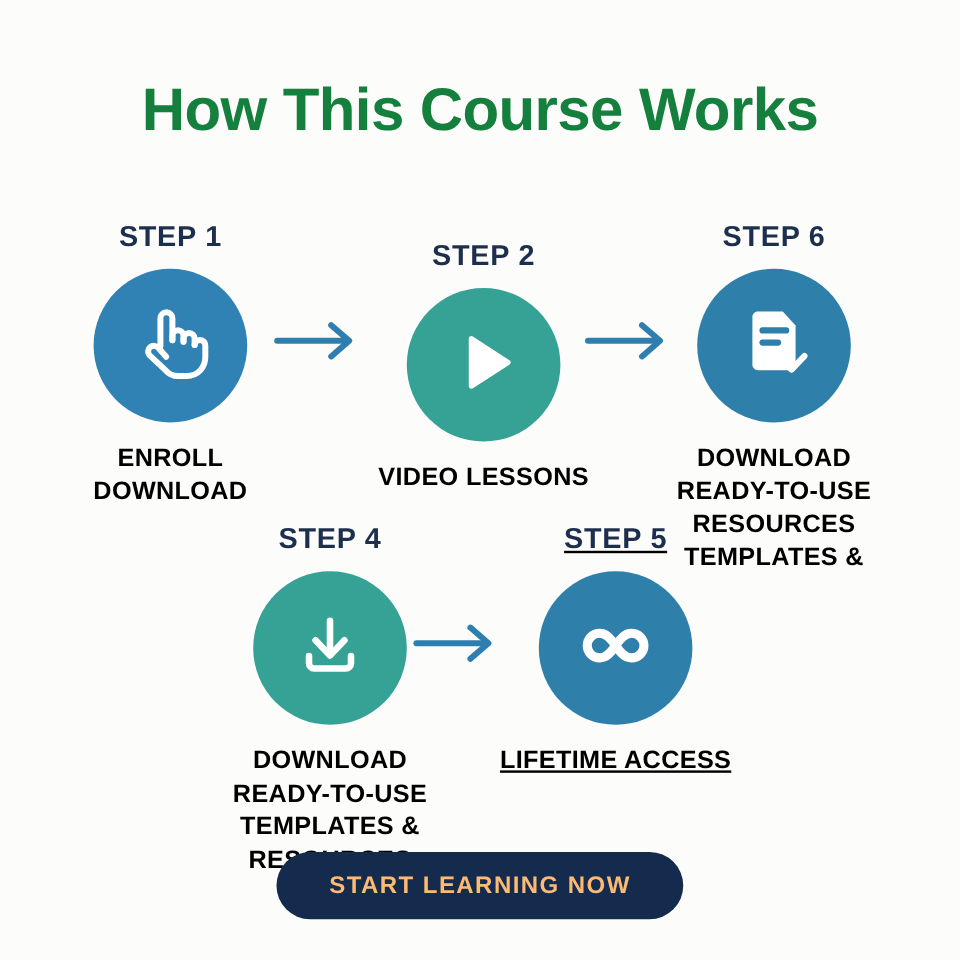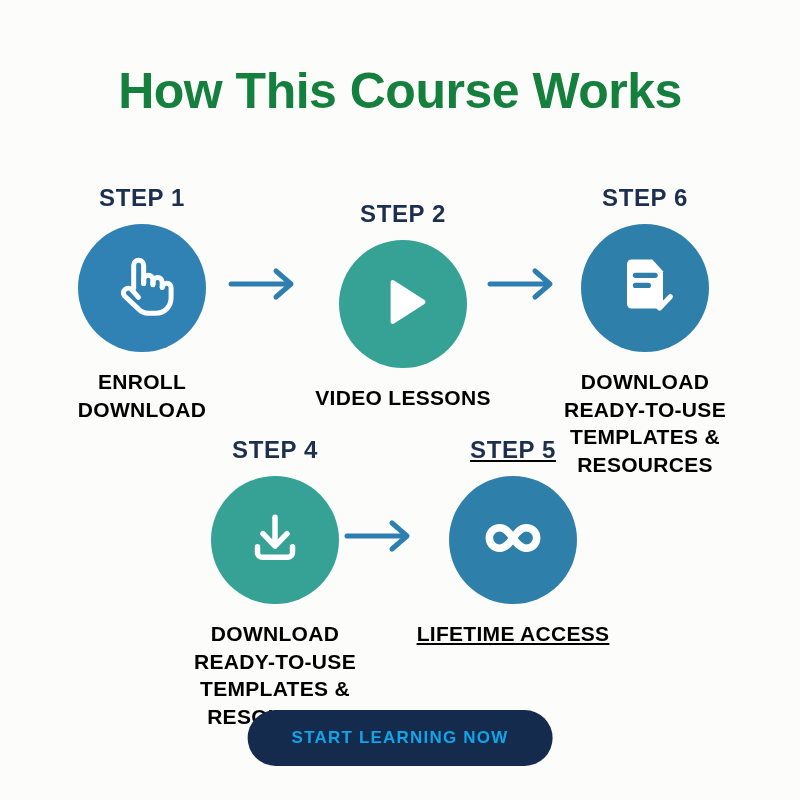--- a/index.html
+++ b/index.html
@@ -75,27 +75,27 @@
     height: 36px;
   }
 
   
   .cta {
     position: absolute;
     left: 50%;
     transform: translateX(-50%);
     top: 710px;
     background: #152b4e;
-    color: #0ea5e9;
+    color: #fdba74;
     border: none;
     border-radius: 30px;
     padding: 0 44px;
     height: 56px;
     line-height: 56px;
-    font-size: 17px;
+    font-size: 20px;
     font-weight: bold;
     letter-spacing: 1.2px;
     font-family: "Liberation Sans", sans-serif;
     cursor: pointer;
     white-space: nowrap;
   }
 </style>
 </head>
 <body>
 
@@ -160,22 +160,22 @@
           <g stroke="#ffffff" stroke-width="4.6" stroke-linecap="round" stroke-linejoin="round" fill="none">
             <line x1="45" y1="31" x2="45" y2="50.5"></line>
             <polyline points="35.5,41.5 45,51.5 54.5,41.5"></polyline>
           </g>
         </svg>
       </span>
     </div>
     <div class="caption">
       <span class="line">DOWNLOAD</span>
       <span class="line">READY-TO-USE</span>
+      <span class="line">RESOURCES</span>
       <span class="line">TEMPLATES &amp;</span>
-      <span class="line">RESOURCES</span>
     </div>
   </div>
 
   <div class="step" style="left:135px; top:438px; width:280px;">
     <div class="step-label">STEP 4</div>
     <div class="circle" style="background:#35a295;">
       <span>
         <svg width="70" height="70" viewBox="0 0 64 64" fill="none" stroke="#ffffff" stroke-width="5" stroke-linecap="round" stroke-linejoin="round">
           <line x1="32" y1="13" x2="32" y2="38"></line>
           <polyline points="21,28 32,39.5 43,28"></polyline>

